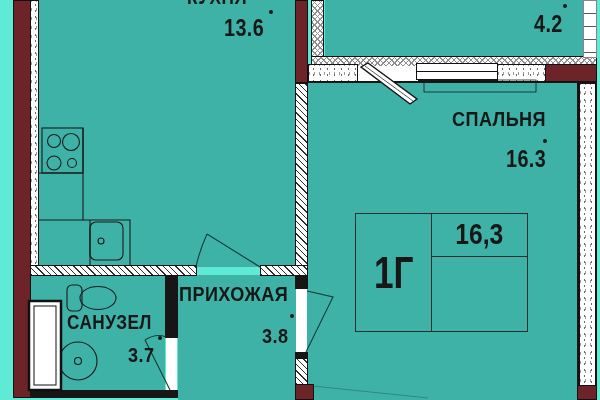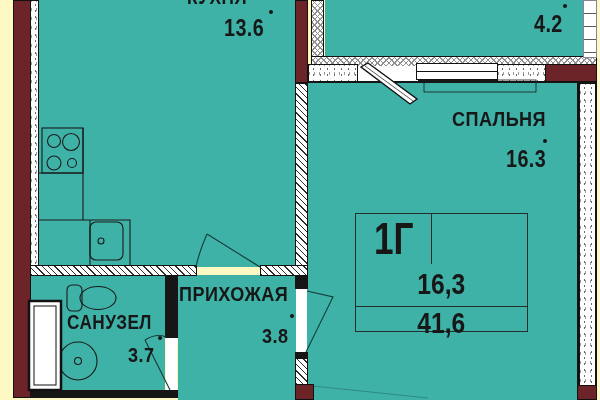--- a/index.html
+++ b/index.html
@@ -1,16 +1,16 @@
 <!DOCTYPE html>
 <html style="--floor: #3fb2a8; --brick: #6d2429;"><head>
 <meta charset="utf-8">
 <style>
   html,body{margin:0;padding:0;background:#fff;}
-  .plan{position:relative;width:600px;height:400px;background:#fef9c3;overflow:hidden;
+  .plan{position:relative;width:600px;height:400px;background:#5eead4;overflow:hidden;
         font-family:"Liberation Sans",sans-serif;color:#171717;}
   .room{position:absolute;background:var(--floor,#3fb2a8);}
   .w{position:absolute;box-sizing:border-box;}
   .brick{background:var(--brick,#6d2429);border:1px solid #121212;}
   .blk{background:#161616;}
   .whitegap{background:#ffffff;}
   .speckle{background-color:#fdfdfd;border:1px solid #121212;
     background-image:radial-gradient(#6a6a6a 0.8px,transparent 1px),radial-gradient(#9a9a9a 0.7px,transparent 0.9px);
     background-size:7px 6px,5px 9px;background-position:1px 1px,3px 4px;}
   .xh{border:1px solid #121212;background-color:#fff;
@@ -21,21 +21,21 @@
   .window{background:#fff;border:1.5px solid #121212;
     background-image:linear-gradient(#121212,#121212);background-size:100% 1.2px;
     background-position:center;background-repeat:no-repeat;}
   .rwindow{background:#fff;border:1px solid #8d7f96;
     background-image:repeating-linear-gradient(180deg,transparent 0 12px,#5a5a5a 12px 13px);}
   .txt{position:absolute;font-weight:bold;white-space:nowrap;
        transform:scaleX(0.86);transform-origin:left top;letter-spacing:0.5px;}
   .dot{position:absolute;width:4px;height:4px;border-radius:50%;background:#171717;}
   svg.overlay{position:absolute;left:0;top:0;pointer-events:none;}
   .itable{position:absolute;left:355px;top:213px;width:173px;height:119px;
-          border:1.5px solid #242e2d;box-sizing:border-box;display:flex;flex-direction:column;}
+          border:1.5px solid #242e2d;box-sizing:border-box;display:flex;}
   .itable .type{width:76px;border-right:1.5px solid #242e2d;box-sizing:border-box;
           display:flex;align-items:center;justify-content:center;}
   .itable .type span{font-size:44px;font-weight:bold;transform:scaleX(0.8);}
   .itable .vals{flex:1;display:flex;flex-direction:column;}
   .itable .v{box-sizing:border-box;display:flex;align-items:center;justify-content:center;
           font-size:29px;font-weight:bold;}
   .itable .v span{transform:scaleX(0.85);}
   .itable .v1{height:42.5px;border-bottom:1.5px solid #242e2d;}
   .itable .v2{height:42.5px;border-bottom:1.5px solid #242e2d;}
   .itable .v3{flex:1;}
@@ -148,19 +148,16 @@
   <div class="dot" style="left:158px;top:336px;"></div>
 
   <div class="itable">
     <div class="type">
       <span>1Г</span>
     </div>
     <div class="vals">
       <div class="v v1">
           <span>16,3</span>
         </div>
-      <div class="v v3">
-          <span>41,6</span>
-        </div>
     </div>
   </div>
 
 </div>
 
 </body></html>

